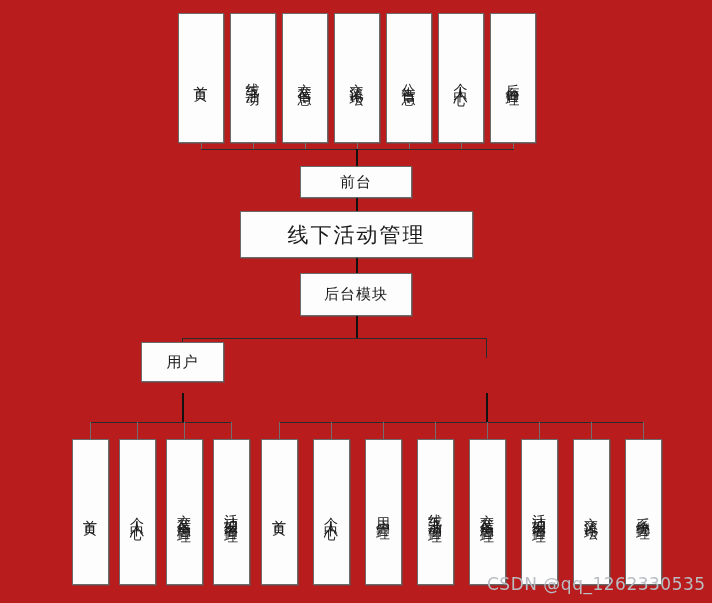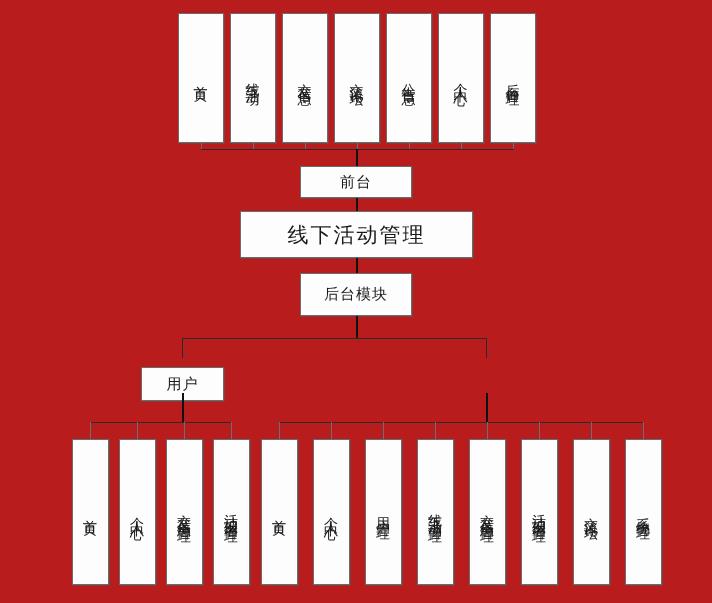--- a/index.html
+++ b/index.html
@@ -129,21 +129,21 @@
 
   <div class="node horiz mid" style="left:300px;top:273px;width:112px;height:43px;">
     <span class="label">后台模块</span>
   </div>
 
   <div class="ln v thick" style="left:356px;top:316px;height:22px;"></div>
   <div class="ln h" style="left:182px;top:338px;width:305px;"></div>
   <div class="ln v" style="left:182px;top:338px;height:20px;"></div>
   <div class="ln v" style="left:486px;top:338px;height:20px;"></div>
 
-  <div class="node horiz mid" style="left:141px;top:367px;width:83px;height:34px;font-family:Liberation Serif, serif;">
+  <div class="node horiz mid" style="left:141px;top:342px;width:83px;height:40px;font-family:Liberation Serif, serif;">
     <span class="label">用户</span>
   </div>
 
   <div class="ln v thick" style="left:182px;top:393px;height:29px;"></div>
   <div class="ln v thick" style="left:486px;top:393px;height:29px;"></div>
 
   <div class="ln h" style="left:90px;top:422px;width:141px;"></div>
   <div class="ln v grey" style="left:90px;top:422px;height:17px;"></div>
   <div class="ln v grey" style="left:137px;top:422px;height:17px;"></div>
   <div class="ln v grey" style="left:184px;top:422px;height:17px;"></div>
@@ -190,14 +190,15 @@
   <div class="node vert" style="left:521px;top:439px;width:37px;height:146px;">
     <span class="label">活动报名管理</span>
   </div>
   <div class="node vert" style="left:573px;top:439px;width:37px;height:146px;">
     <span class="label">交流论坛</span>
   </div>
   <div class="node vert" style="left:625px;top:439px;width:37px;height:146px;">
     <span class="label">系统管理</span>
   </div>
 
+  <div id="watermark">CSDN @qq_1262330535</div>
 
 </div>
 
 </body></html>

